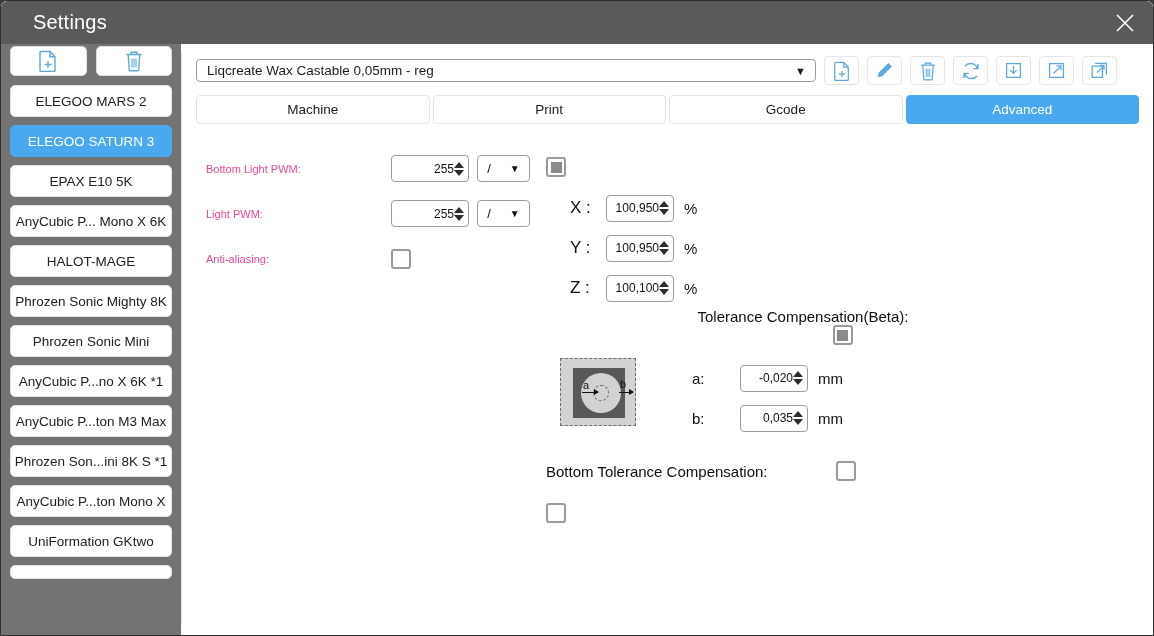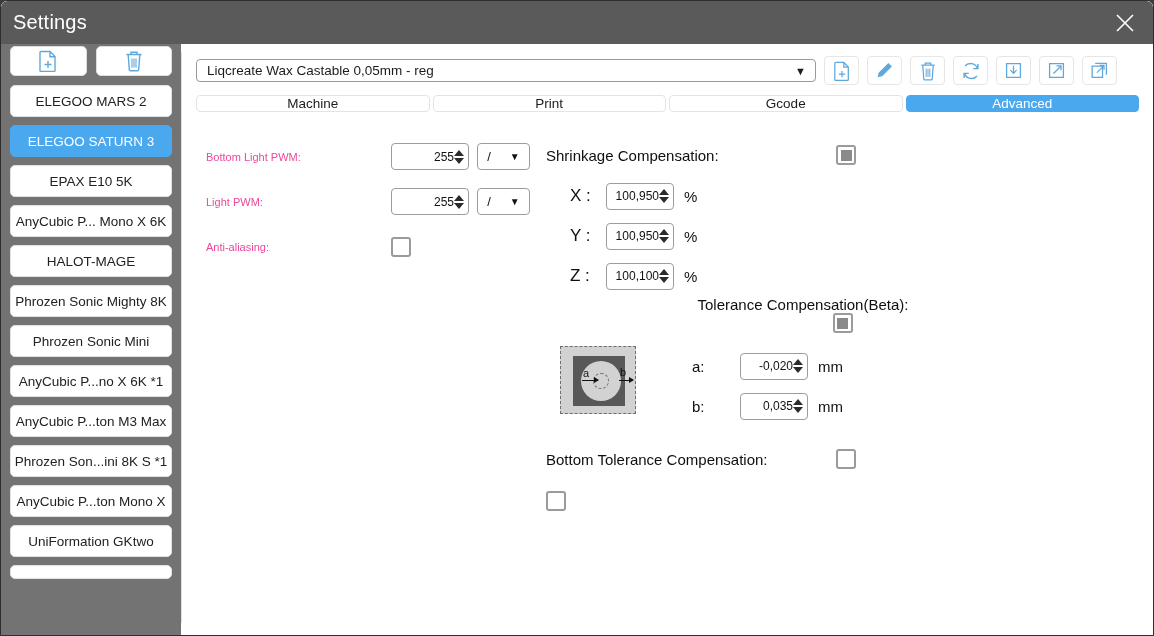--- a/index.html
+++ b/index.html
@@ -18,21 +18,21 @@
     overflow: hidden;
   }
   
   .titlebar {
     height: 43px;
     background: #5a5a5a;
     border-radius: 6px 6px 0 0;
     display: flex;
     align-items: center;
     justify-content: space-between;
-    padding-left: 12px;
+    padding-left: 32px;
     position: relative;
     z-index: 5;
   }
   .title-text {
     color: #ffffff;
     font-size: 20px;
     font-weight: 400;
     letter-spacing: 0.2px;
   }
   .close-btn {
@@ -139,21 +139,21 @@
   .tool-btn svg { display: block; }
 
   
   .tabs {
     display: flex;
     gap: 3px;
     margin-bottom: 22px;
   }
   .tab {
     flex: 1 1 0;
-    height: 17px;
+    height: 29px;
     border: 1px solid #e4e4e4;
     border-radius: 4px;
     background: #ffffff;
     color: #1c1c1c;
     font-size: 13.5px;
     display: flex; align-items: center; justify-content: center;
     cursor: pointer;
   }
   .tab.active {
     background: #4aa8ef;
@@ -549,21 +549,20 @@
           <div class="frow">
             <span class="flabel w185">Anti-aliasing:</span>
             <div class="cbox"></div>
           </div>
 
         </div>
 
         <div class="col-right">
 
           <div class="section-row">
-            <span class="section-label">Shrinkage Compensation:</span>
             <div class="cbox checked"></div>
           </div>
 
           <div class="axis-row">
             <span class="axis-name">X :</span>
             <div class="spin wide">
               <span class="sval">100,950</span>
               <span class="spin-arrows">
                 <span class="ar-up"></span>
                 <span class="ar-dn"></span>

